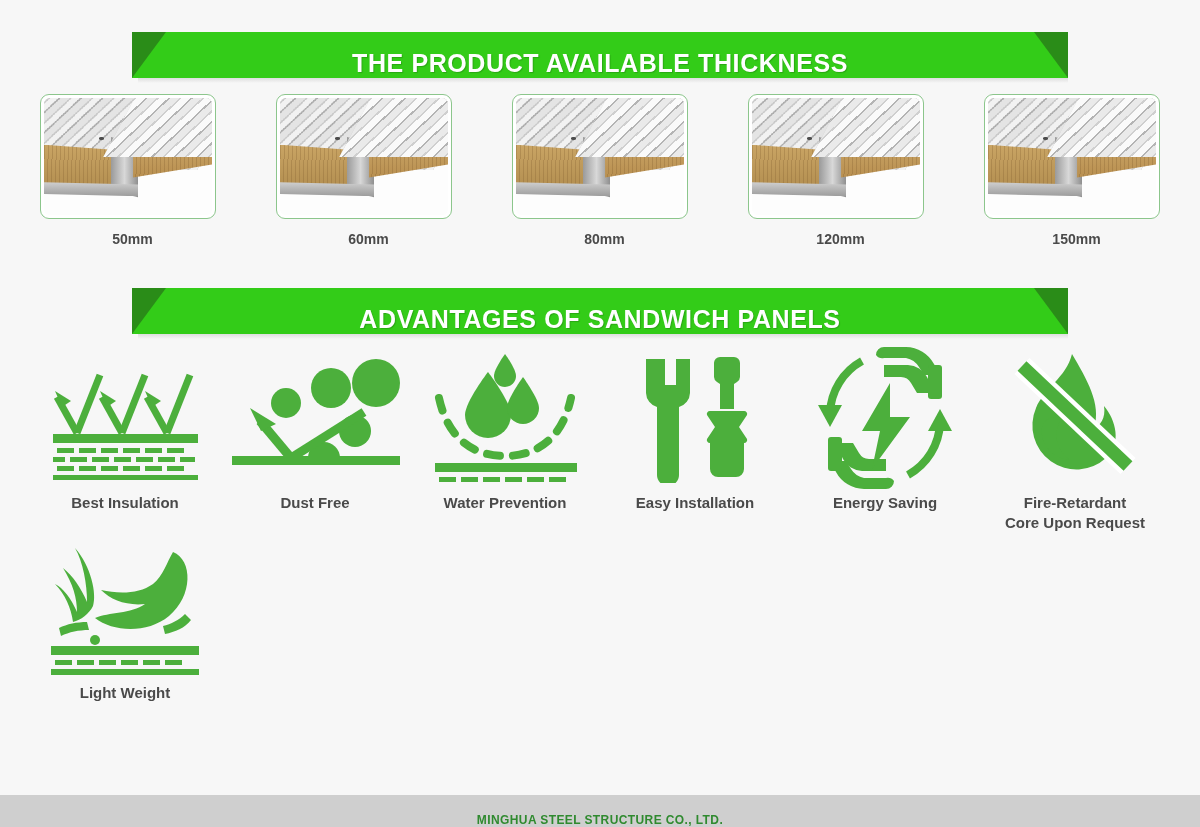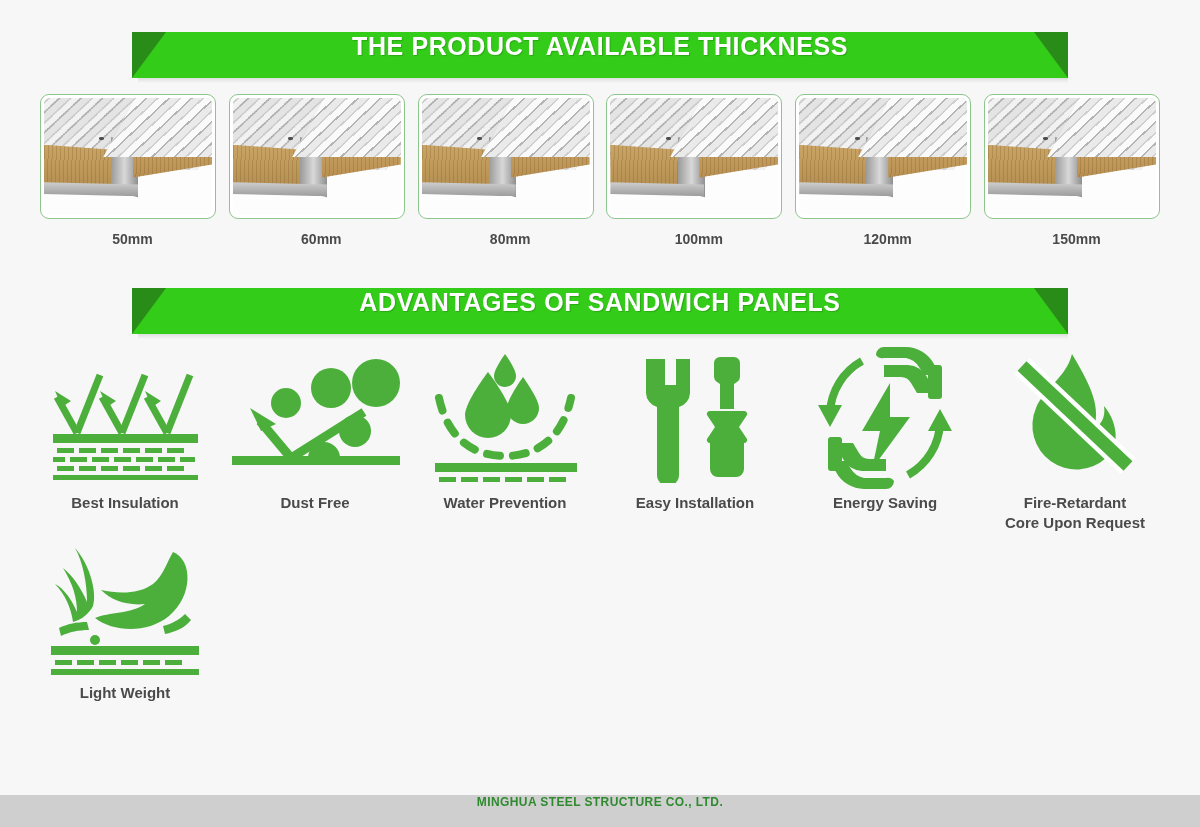--- a/index.html
+++ b/index.html
@@ -22,21 +22,21 @@
     width: 936px;
     height: 46px;
   }
   .banner {
     position: relative;
     width: 100%;
     height: 100%;
     background: #33cc18;
     clip-path: polygon(0 0, 100% 0, 100% 100%, 0 100%);
     display: flex;
-    align-items: flex-start;
+    align-items: flex-end;
     justify-content: center;
     box-sizing: border-box;
   }
   .banner .corner-l {
     position: absolute;
     left: 0; top: 0;
     width: 34px; height: 100%;
     background: #2a8c18;
     clip-path: polygon(0 0, 100% 0, 0 100%);
   }
@@ -231,21 +231,21 @@
 
   
   #footer-bar {
     position: absolute;
     left: 0;
     bottom: 0;
     width: 1200px;
     height: 32px;
     background: #cfcfcf;
     display: flex;
-    align-items: flex-start;
+    align-items: flex-end;
     justify-content: center;
   }
   #footer-text {
     color: #2f8a2f;
     font-size: 12px;
     font-weight: bold;
     letter-spacing: 0.4px;
   }
 </style>
 </head>
@@ -300,34 +300,20 @@
         <div class="edge-metal-a"></div>
         <div class="core-right"></div>
         <div class="metal-sheet2"></div>
         <div class="edge-metal-b"></div>
         <div class="screw"></div>
       </div>
     </div>
     <div class="thumb-label">80mm</div>
   </div>
 
-  <div class="thumb-cell">
-    <div class="thumb-frame">
-      <div class="panel-img">
-        <div class="metal-sheet"></div>
-        <div class="core-left"></div>
-        <div class="edge-metal-a"></div>
-        <div class="core-right"></div>
-        <div class="metal-sheet2"></div>
-        <div class="edge-metal-b"></div>
-        <div class="screw"></div>
-      </div>
-    </div>
-    <div class="thumb-label">100mm</div>
-  </div>
 
   <div class="thumb-cell">
     <div class="thumb-frame">
       <div class="panel-img">
         <div class="metal-sheet"></div>
         <div class="core-left"></div>
         <div class="edge-metal-a"></div>
         <div class="core-right"></div>
         <div class="metal-sheet2"></div>
         <div class="edge-metal-b"></div>

